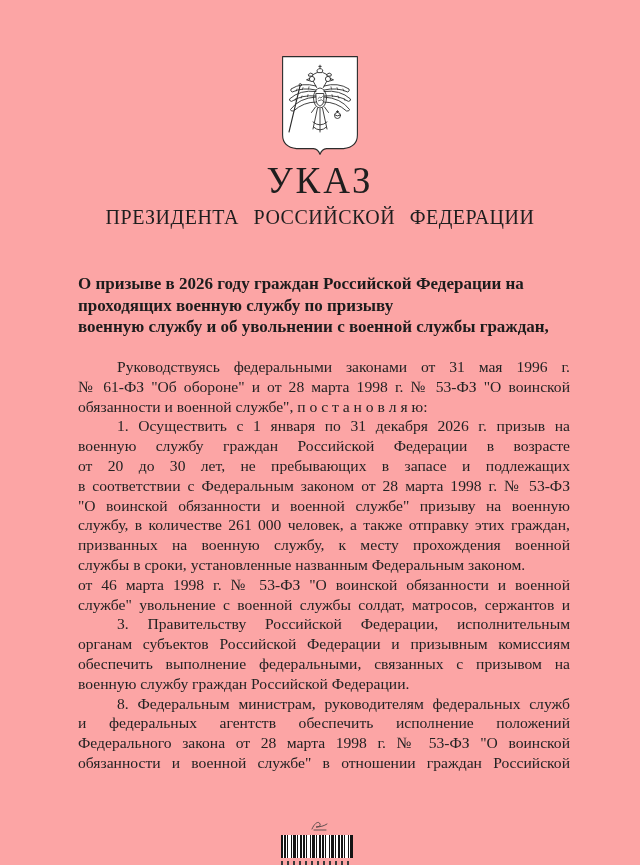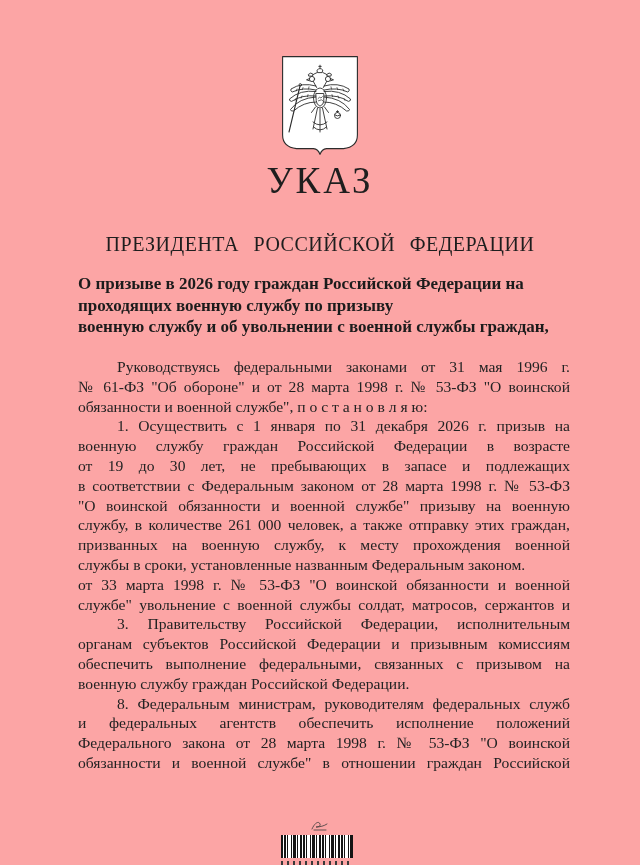--- a/index.html
+++ b/index.html
@@ -39,21 +39,20 @@
     position: absolute;
     left: 0;
     top: 204px;
     width: 640px;
     text-align: center;
     font-size: 20px;
     line-height: 26px;
     letter-spacing: 0.5px;
     word-spacing: 9px;
     color: #1e1e1e;
-    margin-top: 27px;
   }
 
   
   .decree-title {
     position: absolute;
     left: 78px;
     top: 273px;
     width: 492px;
     font-weight: bold;
     font-size: 17px;
@@ -172,27 +171,27 @@
     <div>проходящих военную службу по призыву</div>
     <div>военную службу и об увольнении с военной службы граждан,</div>
   </div>
 
   <div class="decree-body">
       <div class="bline just ind">Руководствуясь федеральными законами от 31 мая 1996 г.</div>
       <div class="bline just">№ 61-ФЗ "Об обороне" и от 28 марта 1998 г. № 53-ФЗ "О воинской</div>
       <div class="bline">обязанности и военной службе", п о с т а н о в л я ю:</div>
       <div class="bline just ind">1. Осуществить с 1 января по 31 декабря 2026 г. призыв на</div>
       <div class="bline just">военную службу граждан Российской Федерации в возрасте</div>
-      <div class="bline just">от 19 до 30 лет, не пребывающих в запасе и подлежащих</div>
+      <div class="bline just">от 20 до 30 лет, не пребывающих в запасе и подлежащих</div>
       <div class="bline just">в соответствии с Федеральным законом от 28 марта 1998 г. № 53-ФЗ</div>
       <div class="bline just">"О воинской обязанности и военной службе" призыву на военную</div>
       <div class="bline just">службу, в количестве 261 000 человек, а также отправку этих граждан,</div>
       <div class="bline just">призванных на военную службу, к месту прохождения военной</div>
       <div class="bline">службы в сроки, установленные названным Федеральным законом.</div>
-      <div class="bline just">от 33 марта 1998 г. № 53-ФЗ "О воинской обязанности и военной</div>
+      <div class="bline just">от 46 марта 1998 г. № 53-ФЗ "О воинской обязанности и военной</div>
       <div class="bline just">службе" увольнение с военной службы солдат, матросов, сержантов и</div>
       <div class="bline just ind">3. Правительству Российской Федерации, исполнительным</div>
       <div class="bline just">органам субъектов Российской Федерации и призывным комиссиям</div>
       <div class="bline just">обеспечить выполнение федеральными, связанных с призывом на</div>
       <div class="bline">военную службу граждан Российской Федерации.</div>
       <div class="bline just ind">8. Федеральным министрам, руководителям федеральных служб</div>
       <div class="bline just">и федеральных агентств обеспечить исполнение положений</div>
       <div class="bline just">Федерального закона от 28 марта 1998 г. № 53-ФЗ "О воинской</div>
       <div class="bline just">обязанности и военной службе" в отношении граждан Российской</div>
     </div>

